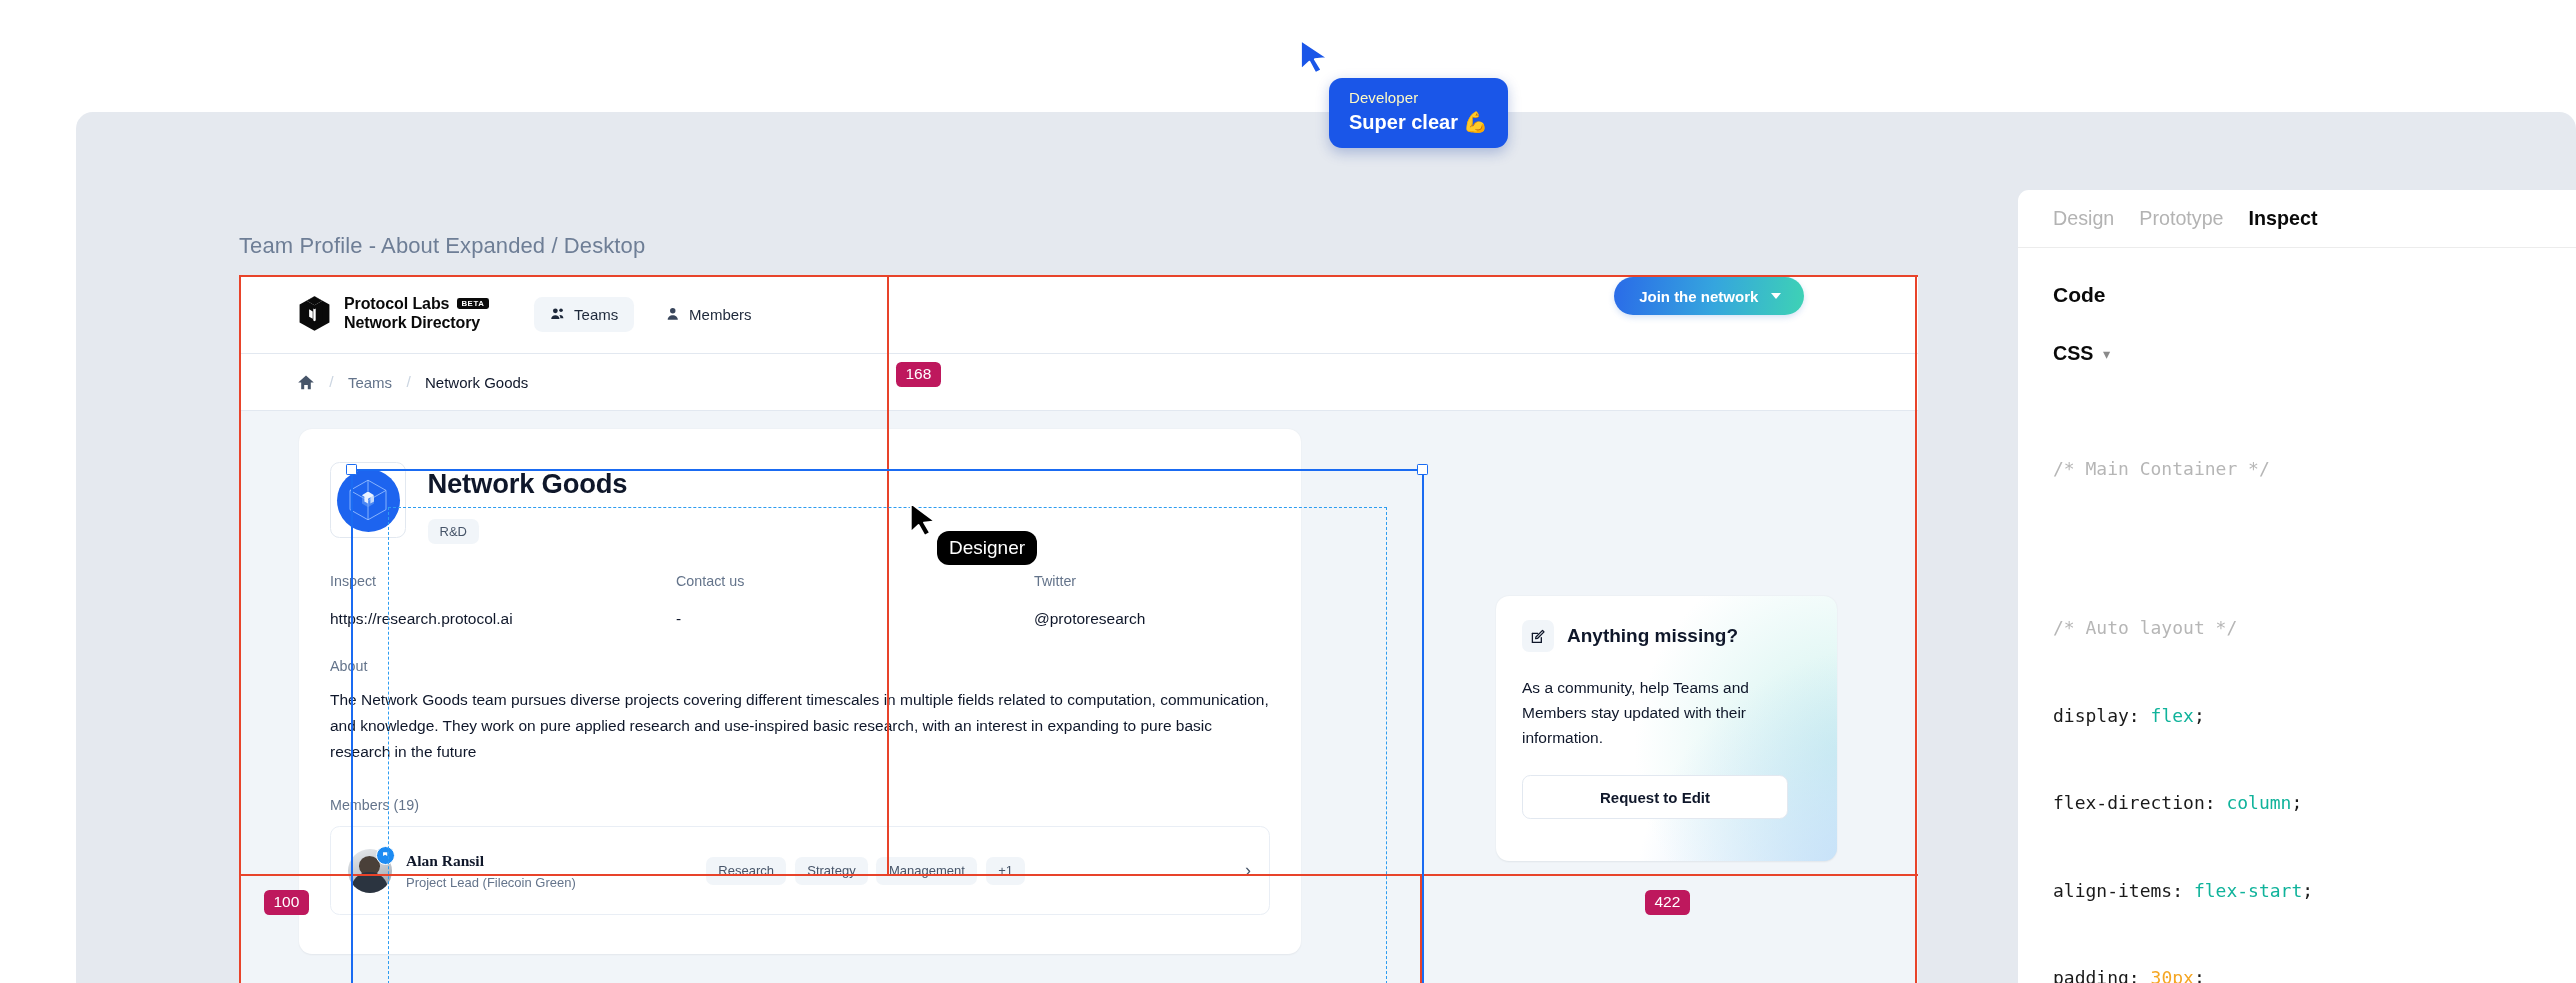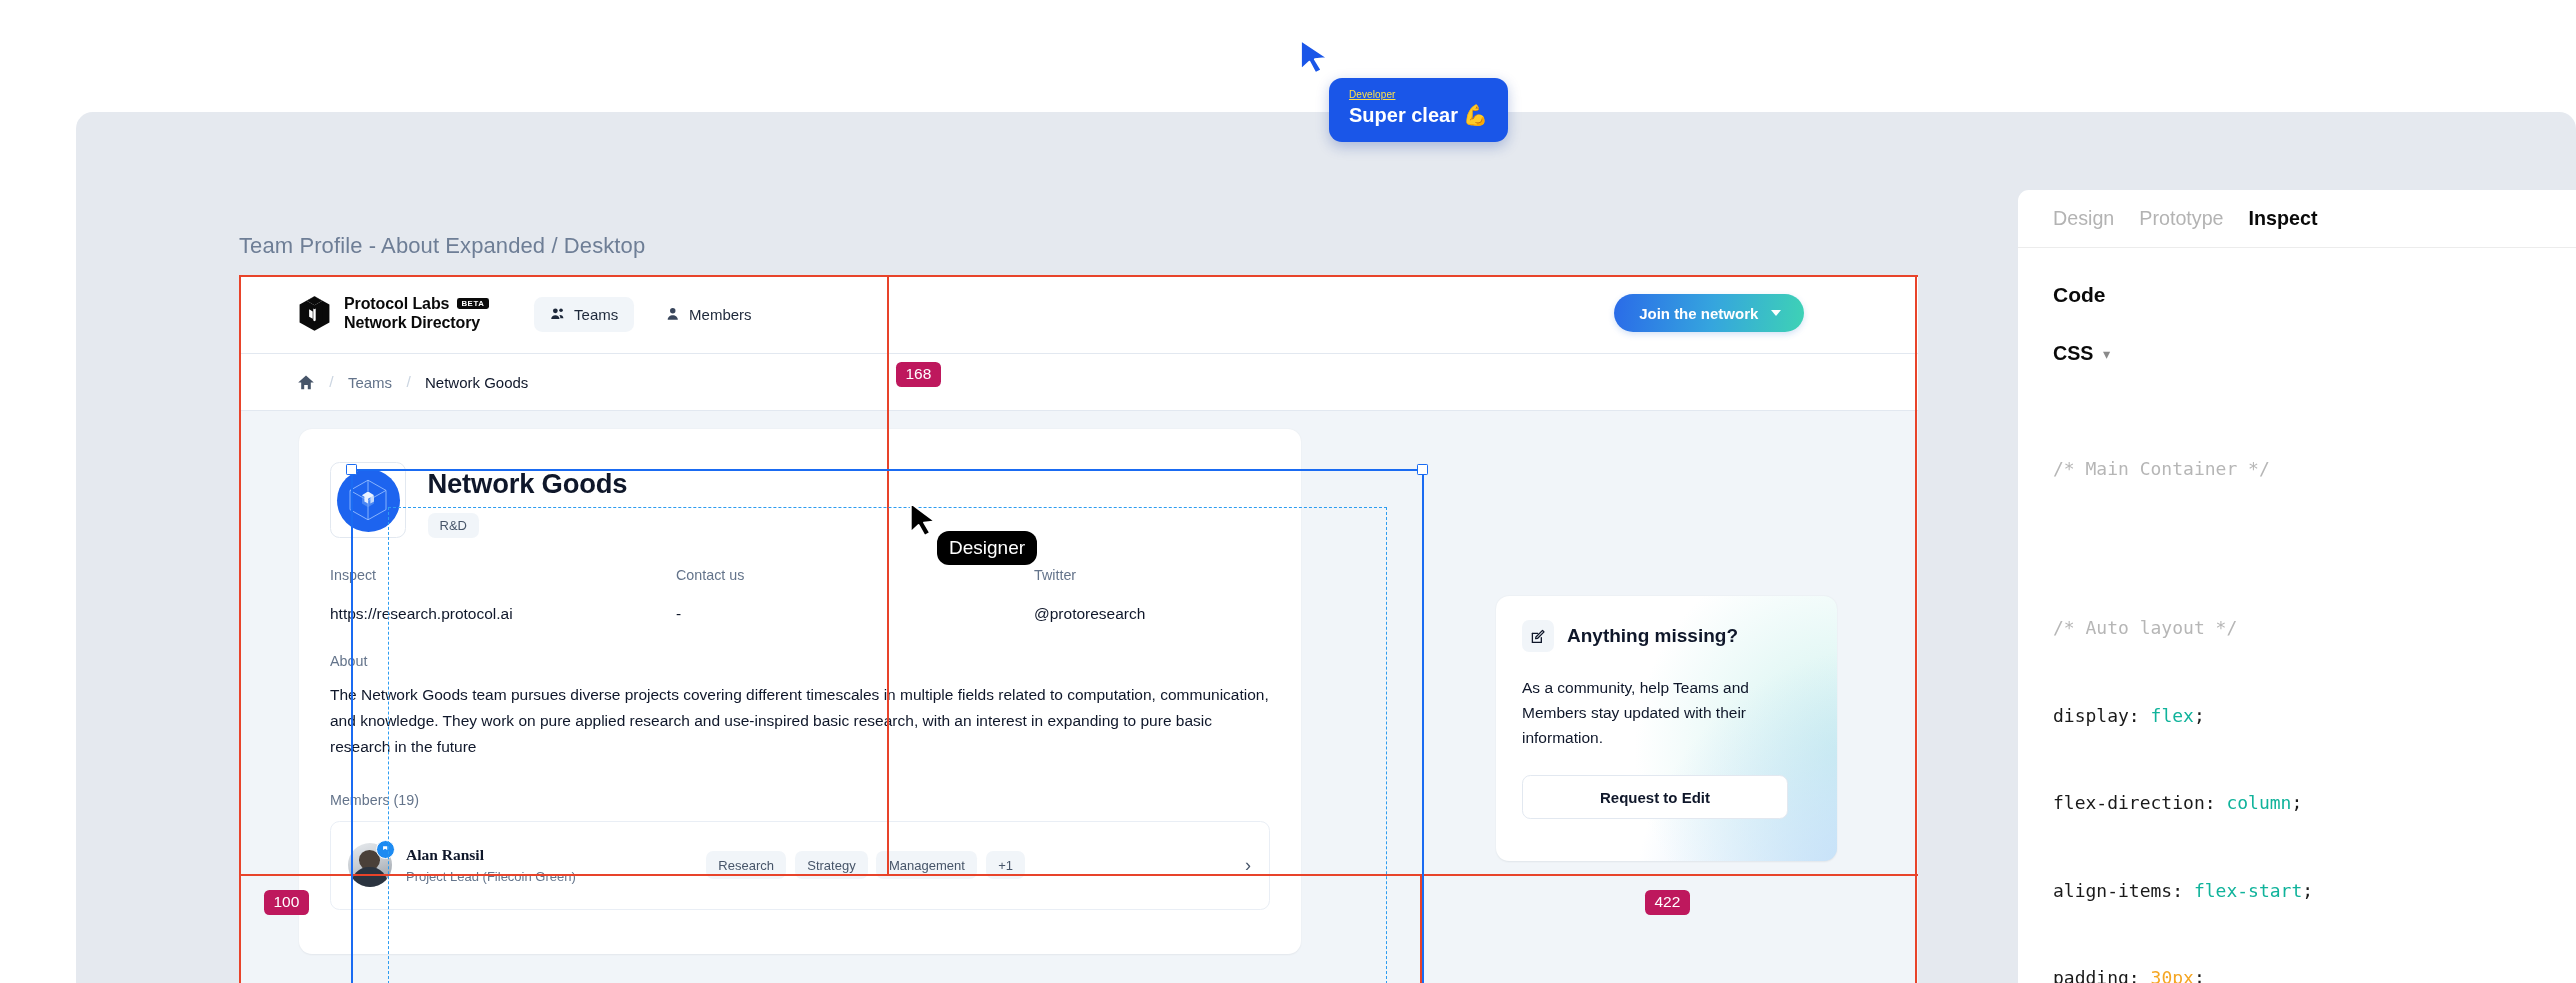--- a/index.html
+++ b/index.html
@@ -24,21 +24,21 @@
   #comment-cursor { position: absolute; left: 1295px; top: 37px; width: 42px; height: 48px; }
   #comment-bubble {
     position: absolute; left: 1329px; top: 78px;
     background: #1A56E8;
     border-radius: 13px;
     padding: 11.3px 20px 13.7px 20px;
     box-shadow: 0 4.8px 13px rgba(20,60,160,.28);
     color: #ffffff;
     min-width: 119px;
   }
-  #comment-bubble .c-role { font-size: 10px; color: #fde047; line-height: 1.25; letter-spacing:0.1px;text-decoration:underline; }
+  #comment-bubble .c-role { font-size: 15px; color: #fef9c3; line-height: 1.25; letter-spacing:0.1px; }
   #comment-bubble .c-text { font-size: 20px; font-weight: 700; line-height: 1.3; white-space: nowrap; margin-top: 0.6px; }
 
   
   #frame-title {
     position: absolute; left: 239px; top: 233px;
     font-size: 22px; color: #6E7E96; letter-spacing: 0.1px;
   }
 
   
   #app-frame {
@@ -61,21 +61,21 @@
   }
   .nav-tabs { display: flex; align-items: center; gap: 14.3px; margin-left: 45px; }
   .nav-tab {
     display: flex; align-items: center; gap: 9px;
     padding: 9px 16px; border-radius: 8.3px;
     font-size: 15px; color: #1D283A;
   }
   .nav-tab.active { background: #F1F5F9; font-weight: 400; }
   .nav-tab .nv-ico { width: 15.5px; height: 15.5px; display: block; flex: none; }
   #join-btn {
-    position: absolute; right: 114px; top: 19px;
+    position: absolute; right: 114px; top: 2px;
     display: flex; align-items: center; gap: 13px;
     padding: 10.7px 22.7px 10.7px 25px;
     border-radius: 596px;
     background: linear-gradient(97deg, #2A6BE8 0%, #35A5DE 52%, #3ED2B5 100%);
     color: #ffffff; font-size: 15px; font-weight: 700;
     box-shadow: 0 2.4px 6px rgba(40,110,210,.2);
     white-space: nowrap;
   }
   #join-btn .caret { width: 0; height: 0; border-left: 5.4px solid transparent; border-right: 5.4px solid transparent; border-top: 6px solid #fff; }
 
@@ -105,21 +105,21 @@
   .pc-avatar {
     width: 76px; height: 76px; border-radius: 9.5px; border: 1.2px solid #E2E8F0;
     background: #ffffff; display: flex; align-items: center; justify-content: center; flex: none;
   }
   .pc-avatar-circle {
     width: 63px; height: 63px; border-radius: 50%; background: #1D64EF;
     display: flex; align-items: center; justify-content: center;
   }
   .pc-title { font-size: 27.4px; font-weight: 700; color: #0F172A; letter-spacing: -0.2px; margin-top: 6px; }
   .pc-tag {
-    display: inline-block; margin-top: 13px;
+    display: inline-block; margin-top: 19px;
     background: #F1F5F9; color: #475569; font-size: 13px;
     padding: 4.8px 12px; border-radius: 7.2px;
   }
 
   .pc-fields { display: flex; margin-top: 29px; }
   .pc-field { }
   .pc-field.f1 { width: 346px; }
   .pc-field.f2 { width: 358px; }
   .pc-label { font-size: 14.3px; color: #64748B; }
   .pc-value { font-size: 15.5px; color: #0F172A; margin-top: 21.5px; }

